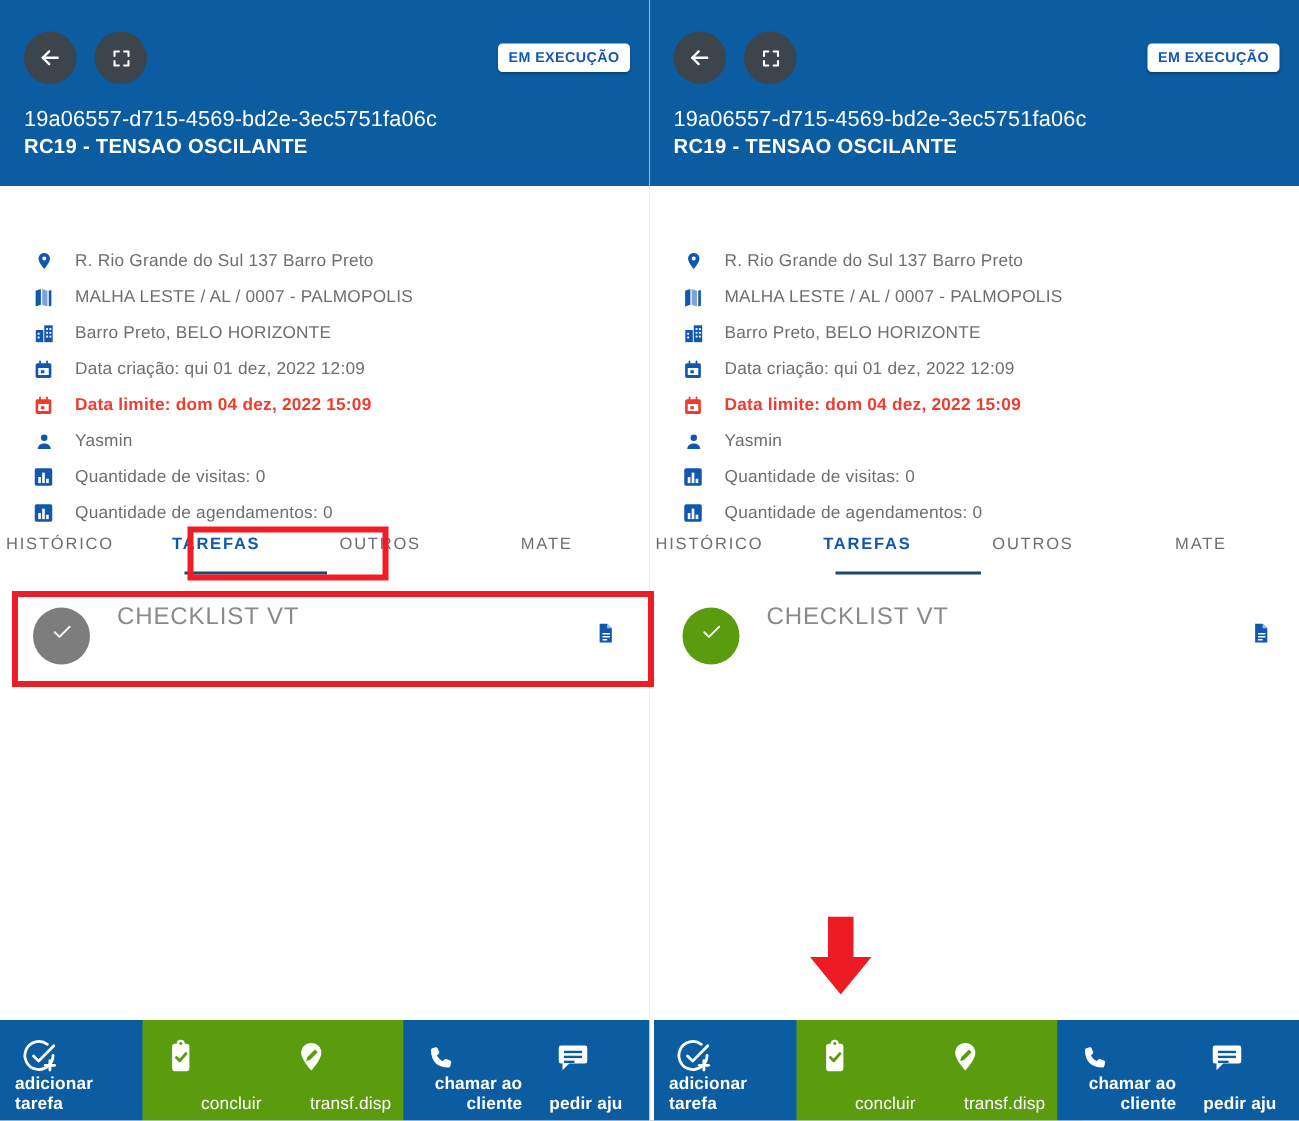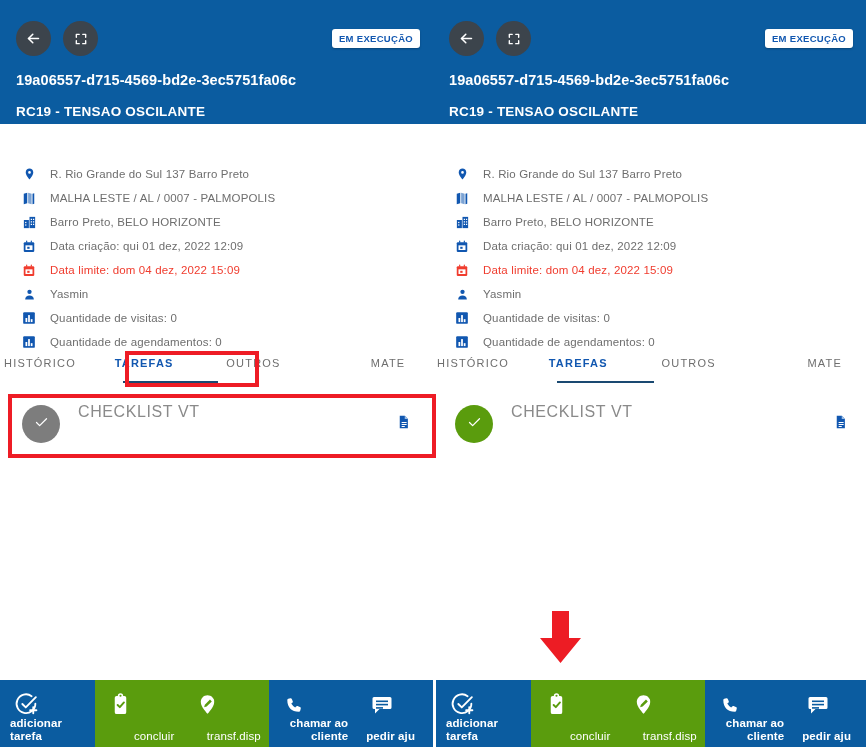--- a/index.html
+++ b/index.html
@@ -82,28 +82,28 @@
     line-height: 11px;
     box-shadow: 0 1px 2px rgba(0,0,0,0.25);
   }
 
   .hdr-title {
     position: absolute;
     left: 16px;
     top: 72px;
     color: #ffffff;
     font-size: 14.5px;
-    font-weight: bold;
+    font-weight: normal;
     letter-spacing: 0.1px;
     white-space: nowrap;
   }
   .hdr-subtitle {
     position: absolute;
     left: 16px;
-    top: 104px;
+    top: 90px;
     color: #ffffff;
     font-size: 13.5px;
     font-weight: bold;
     letter-spacing: 0.2px;
     white-space: nowrap;
   }
 
   
   .sheet {
     position: absolute;
@@ -145,20 +145,21 @@
   }
   .info-icon svg { display: block; }
   .info-text {
     font-size: 11.5px;
     color: #6e6e6e;
     letter-spacing: 0.15px;
     white-space: nowrap;
   }
   .info-row.alert .info-text {
     color: #f03c2e;
+    font-weight: bold;
   }
 
   
   .tabs {
     position: absolute;
     top: 226px;
     left: 0;
     width: 100%;
     display: flex;
     align-items: flex-start;
@@ -172,21 +173,21 @@
     text-align: left;
     position: relative;
     padding-top: 7px;
     height: 33px;
     box-sizing: border-box;
     white-space: nowrap;
   }
   .tab.t0 { width: 115px; }
   .tab.t1 { width: 116px; }
   .tab.t2 { width: 110px; }
-  .tab.t3 { width: 100px; text-align: center; padding-left: 15px;}
+  .tab.t3 { width: 100px; text-align: left; padding-left: 15px;}
   .tab.active {
     color: #1157b0;
     font-weight: bold;
   }
   .tab.active::after {
     content: "";
     position: absolute;
     left: 8px;
     right: 8px;
     bottom: 0;

